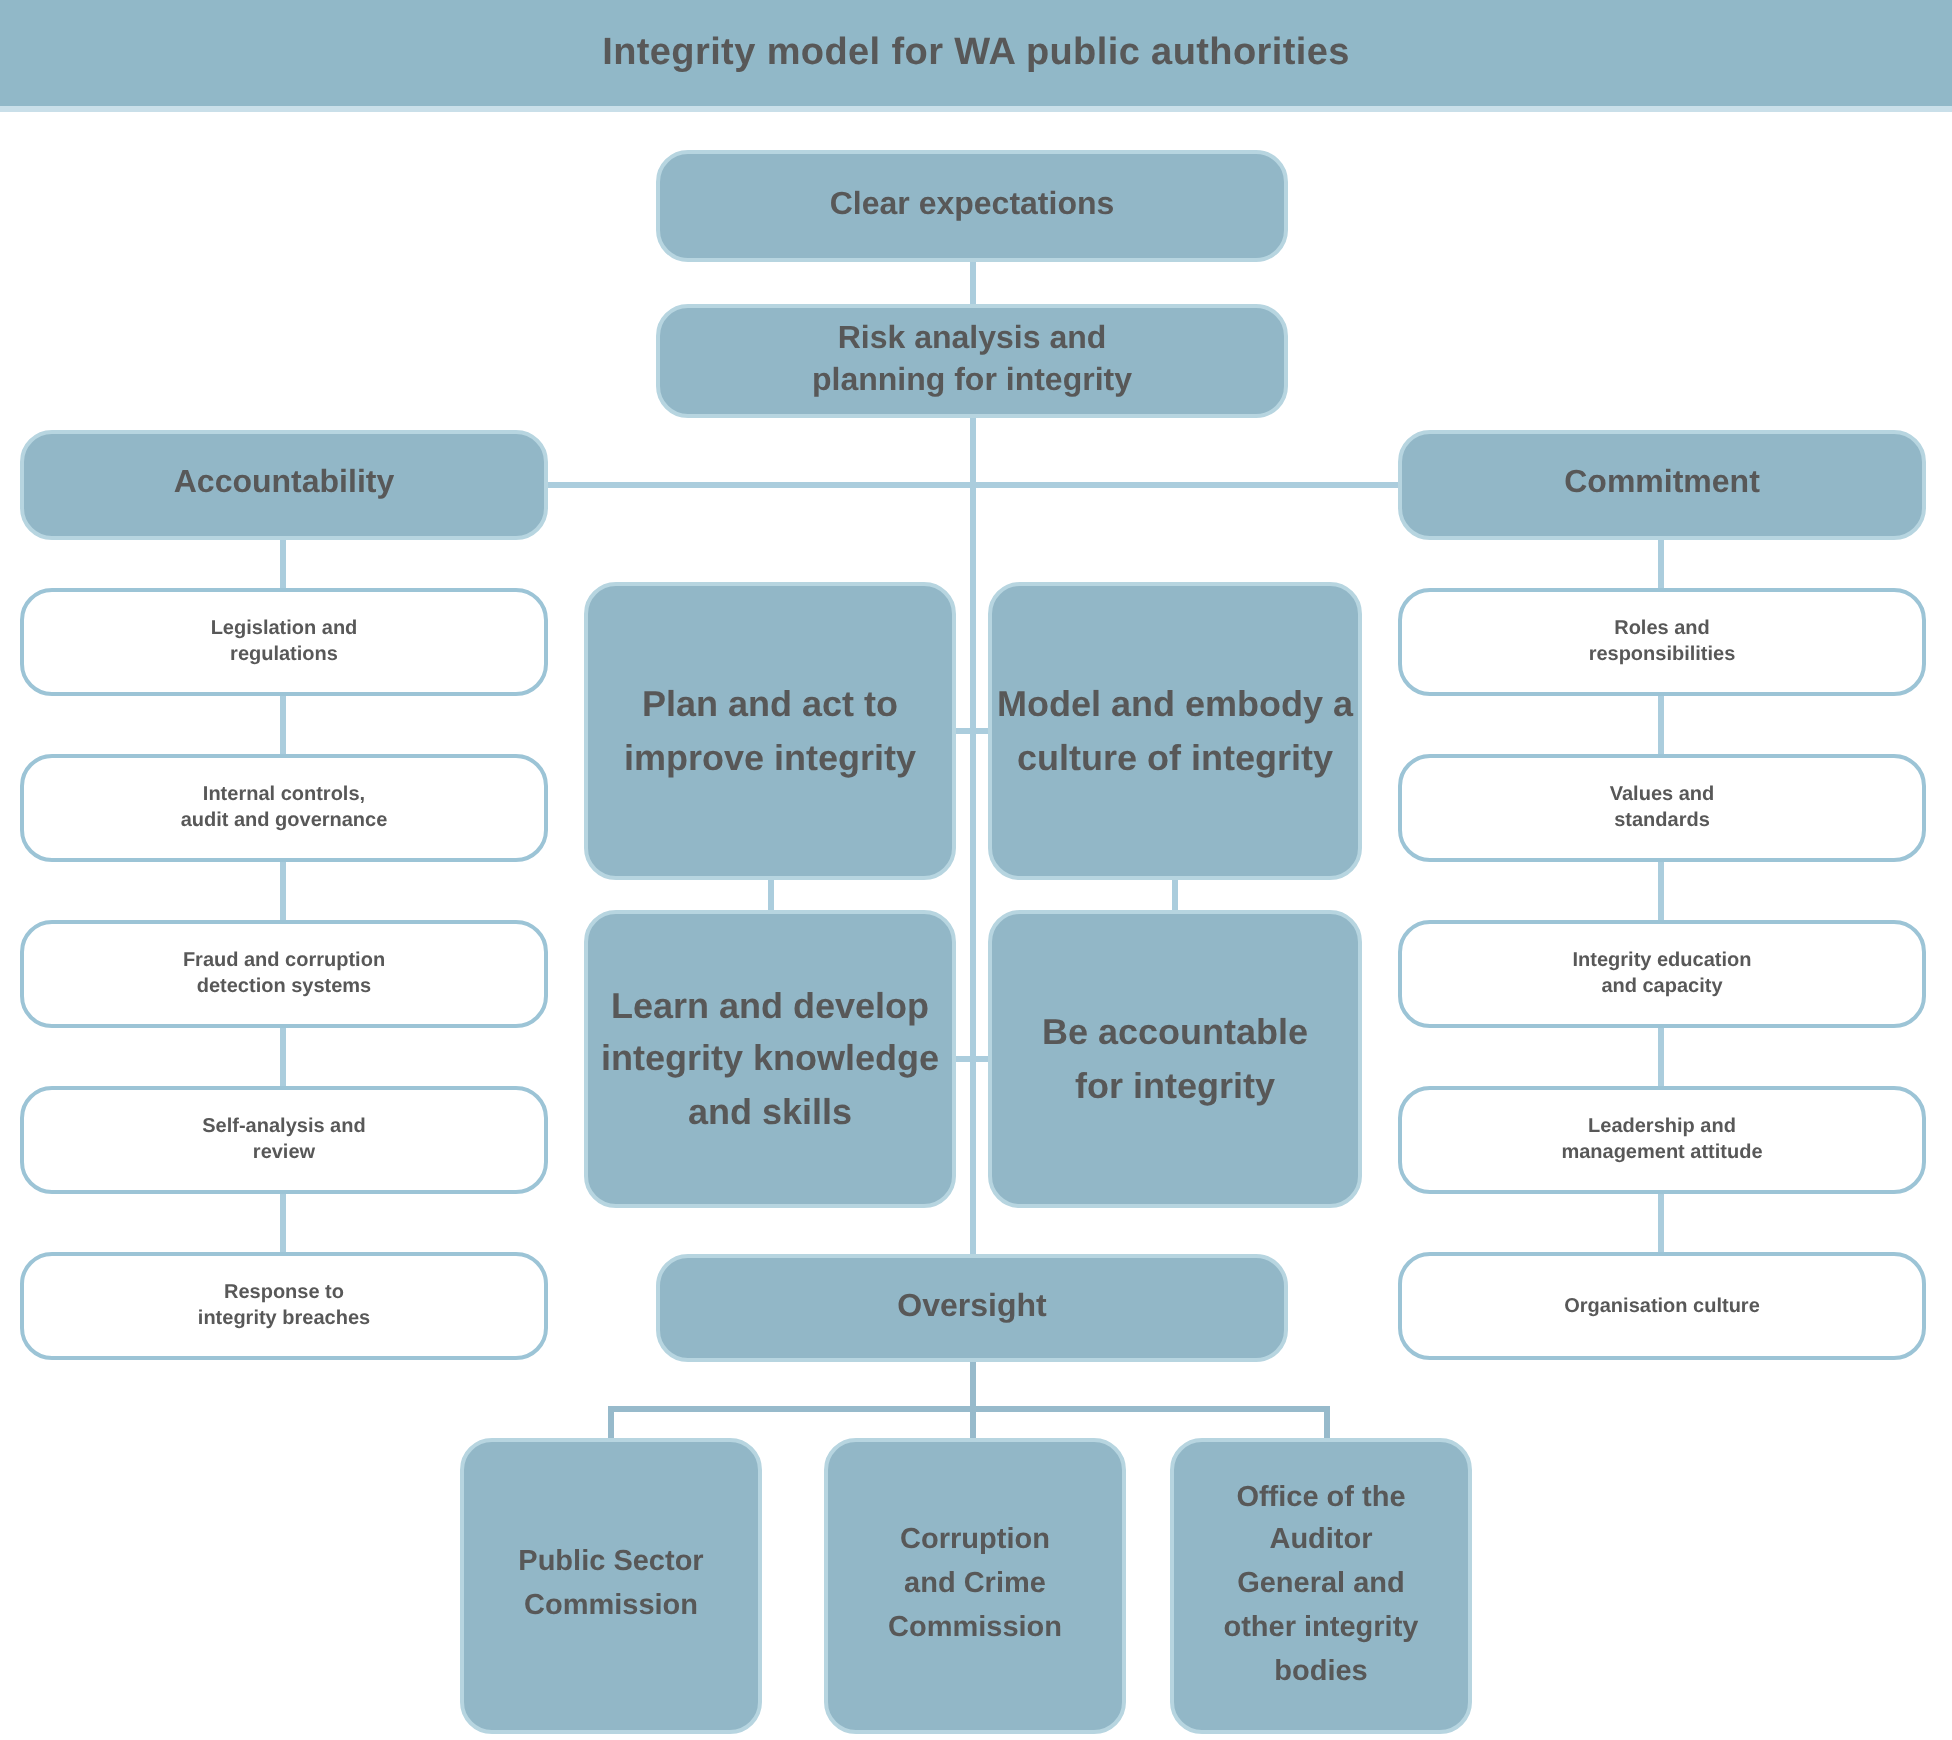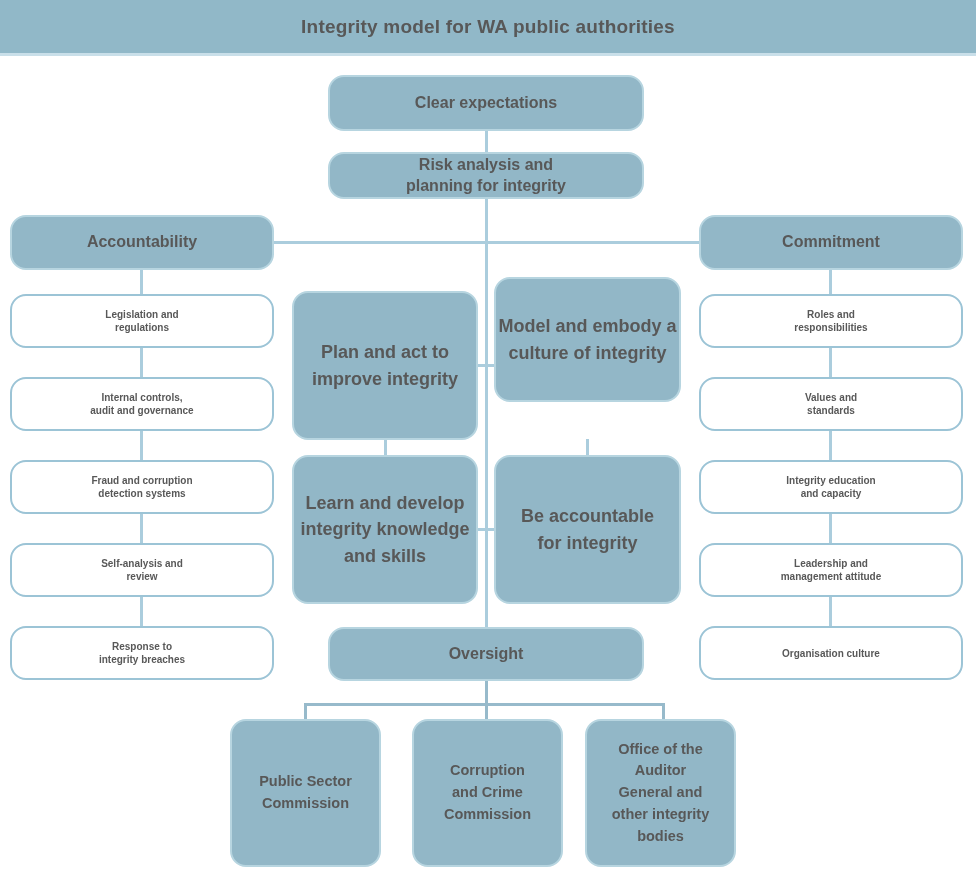--- a/index.html
+++ b/index.html
@@ -69,21 +69,21 @@
   <div class="bracket" style="left:304px;top:703px;width:3px;height:16px;"></div>
   <div class="bracket" style="left:662px;top:703px;width:3px;height:16px;"></div>
 
   <div class="banner">
     <span class="title">Integrity model for WA public authorities</span>
   </div>
 
   <div class="box fill hdr" style="left:328px;top:75px;width:316px;height:56px;">
     <span>Clear expectations</span>
   </div>
-  <div class="box fill hdr" style="left:328px;top:152px;width:316px;height:47px;">
+  <div class="box fill hdr" style="left:328px;top:152px;width:316px;height:57px;">
     <span>Risk analysis and
 planning for integrity</span>
   </div>
 
   <div class="box fill hdr" style="left:699px;top:215px;width:264px;height:55px;">
     <span>Commitment</span>
   </div>
   <div class="box fill hdr" style="left:10px;top:215px;width:264px;height:55px;">
     <span>Accountability</span>
   </div>
@@ -126,21 +126,21 @@
 management attitude</span>
   </div>
   <div class="box outline item" style="left:699px;top:626px;width:264px;height:54px;">
     <span>Organisation culture</span>
   </div>
 
   <div class="box fill quad" style="left:292px;top:291px;width:186px;height:149px;">
     <span>Plan and act to
 improve integrity</span>
   </div>
-  <div class="box fill quad" style="left:494px;top:277px;width:187px;height:125px;">
+  <div class="box fill quad" style="left:494px;top:291px;width:187px;height:149px;">
     <span>Model and embody a
 culture of integrity</span>
   </div>
   <div class="box fill quad" style="left:292px;top:455px;width:186px;height:149px;">
     <span>Learn and develop
 integrity knowledge
 and skills</span>
   </div>
   <div class="box fill quad" style="left:494px;top:455px;width:187px;height:149px;">
     <span>Be accountable

